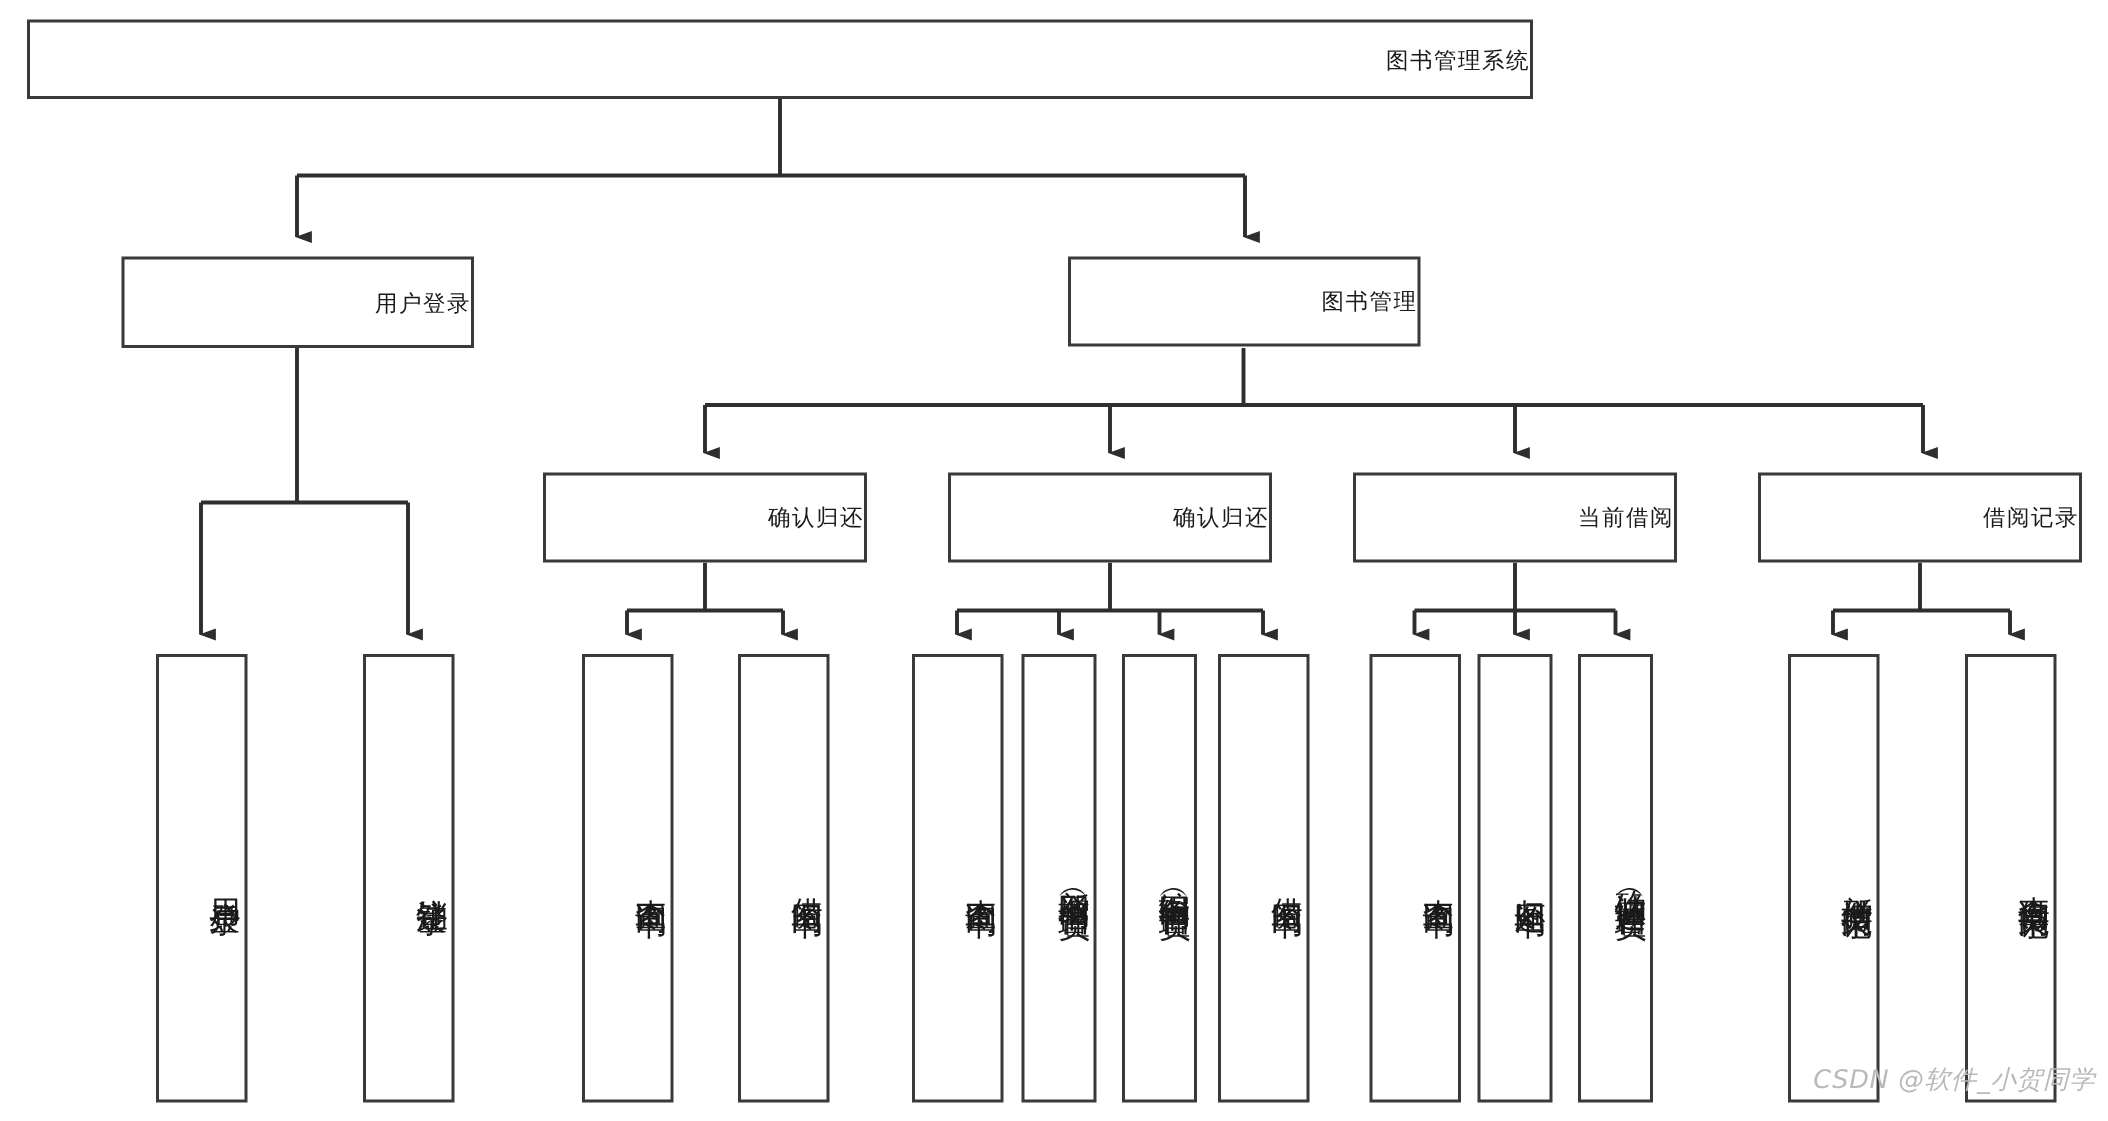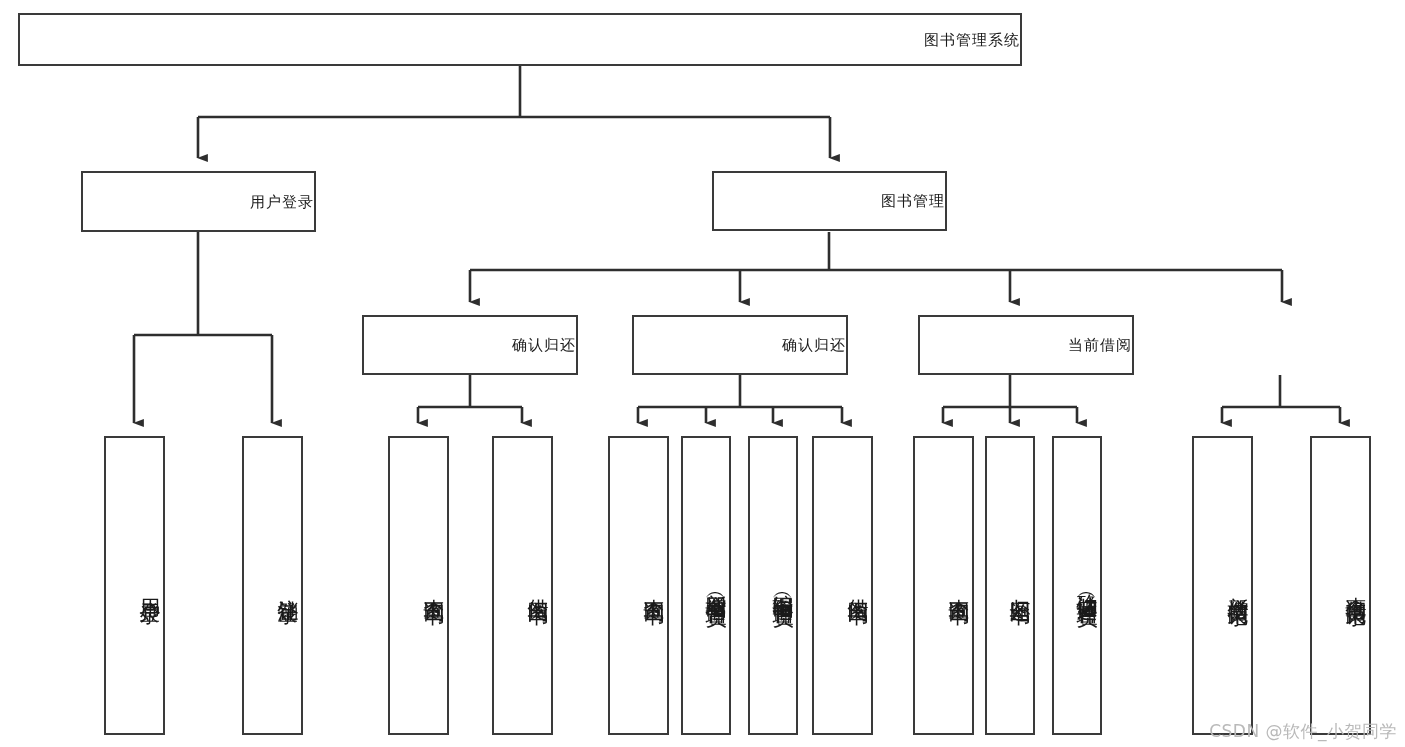--- a/index.html
+++ b/index.html
@@ -55,26 +55,27 @@
     justify-content: center;
   }
   .node.v > .vtext {
     writing-mode: vertical-rl;
     text-orientation: upright;
     white-space: nowrap;
   }
   .watermark {
     position: absolute;
     right: 8px;
-    bottom: 4px;
+    bottom: 16px;
     font-size: 17px;
     color: #b9b9b9;
     letter-spacing: 0.5px;
     z-index: 5;
     white-space: nowrap;
+    font-style: italic;
   }
 </style>
 </head>
 <body>
 
 <div id="canvas">
 
   <svg id="edges" viewBox="0 0 1405 747" width="1405" height="747" xmlns="http://www.w3.org/2000/svg">
     <defs>
       <marker id="arw" viewBox="0 0 10 12" refX="5" refY="11" markerWidth="9" markerHeight="11" orient="auto-start-reverse" markerUnits="userSpaceOnUse">
@@ -135,22 +136,25 @@
   <div class="node h" style="left:712px; top:171px; width:235px; height:60px;">
     <span>图书管理</span>
   </div>
 
   <div class="node h" style="left:362px; top:315px; width:216px; height:60px;">
     <span>确认归还</span>
   </div>
   <div class="node h" style="left:632px; top:315px; width:216px; height:60px;">
     <span>确认归还</span>
   </div>
-  <div class="node h" style="left:902px; top:315px; width:216px; height:60px;margin-left:16px;">
+  <div class="node h" style="left:902px; top:315px; width:216px; height:60px;">
     <span>当前借阅</span>
+  </div>
+  <div class="node h" style="left:1172px; top:315px; width:216px; height:60px;">
+    <span>借阅记录</span>
   </div>
 
   <div class="node v" style="left:104px; top:436px; width:61px; height:299px;">
     <span class="vtext">用户登录</span>
   </div>
   <div class="node v" style="left:242px; top:436px; width:61px; height:299px;">
     <span class="vtext">注销登录</span>
   </div>
 
   <div class="node v" style="left:388px; top:436px; width:61px; height:299px;">

